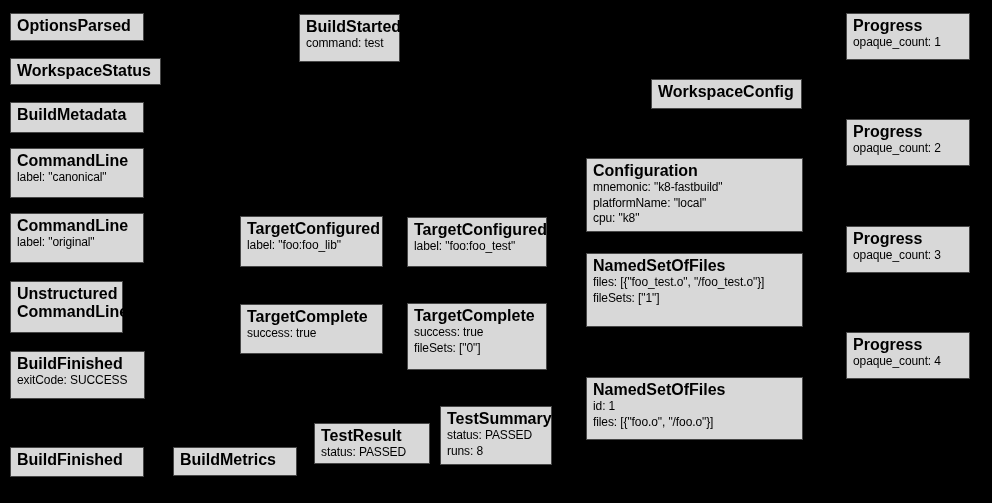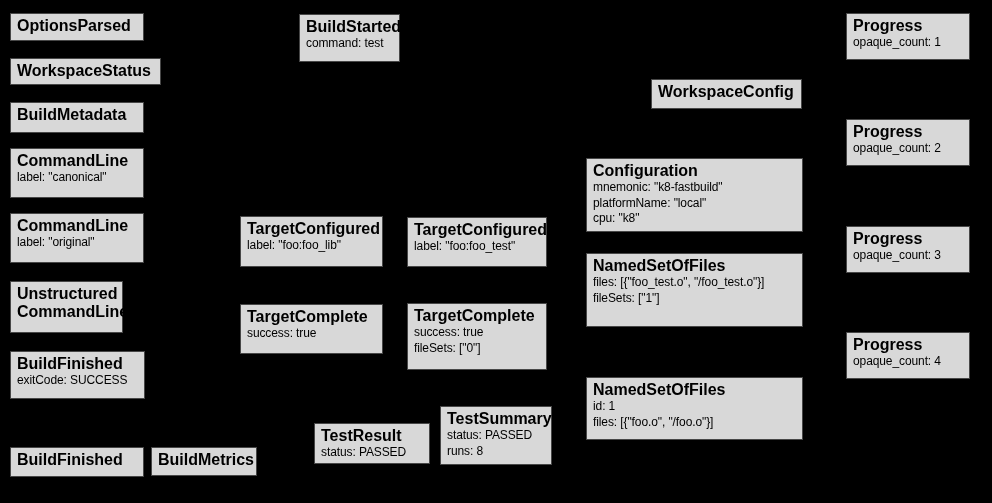--- a/index.html
+++ b/index.html
@@ -52,21 +52,21 @@
 
   <div class="node" style="left:10px;top:351px;width:135px;min-height:48px">
     <div class="t">BuildFinished</div>
     <div class="l">exitCode: SUCCESS</div>
   </div>
 
   <div class="node" style="left:10px;top:447px;width:134px;min-height:30px">
     <div class="t">BuildFinished</div>
   </div>
 
-  <div class="node" style="left:151px;top:447px;width:106px;min-height:29px">
+  <div class="node" style="left:173px;top:447px;width:124px;min-height:29px">
     <div class="t">BuildMetrics</div>
   </div>
 
   <div class="node" style="left:299px;top:14px;width:101px;min-height:48px">
     <div class="t">BuildStarted</div>
     <div class="l">command: test</div>
   </div>
 
 
   <div class="node" style="left:240px;top:216px;width:143px;min-height:51px">

